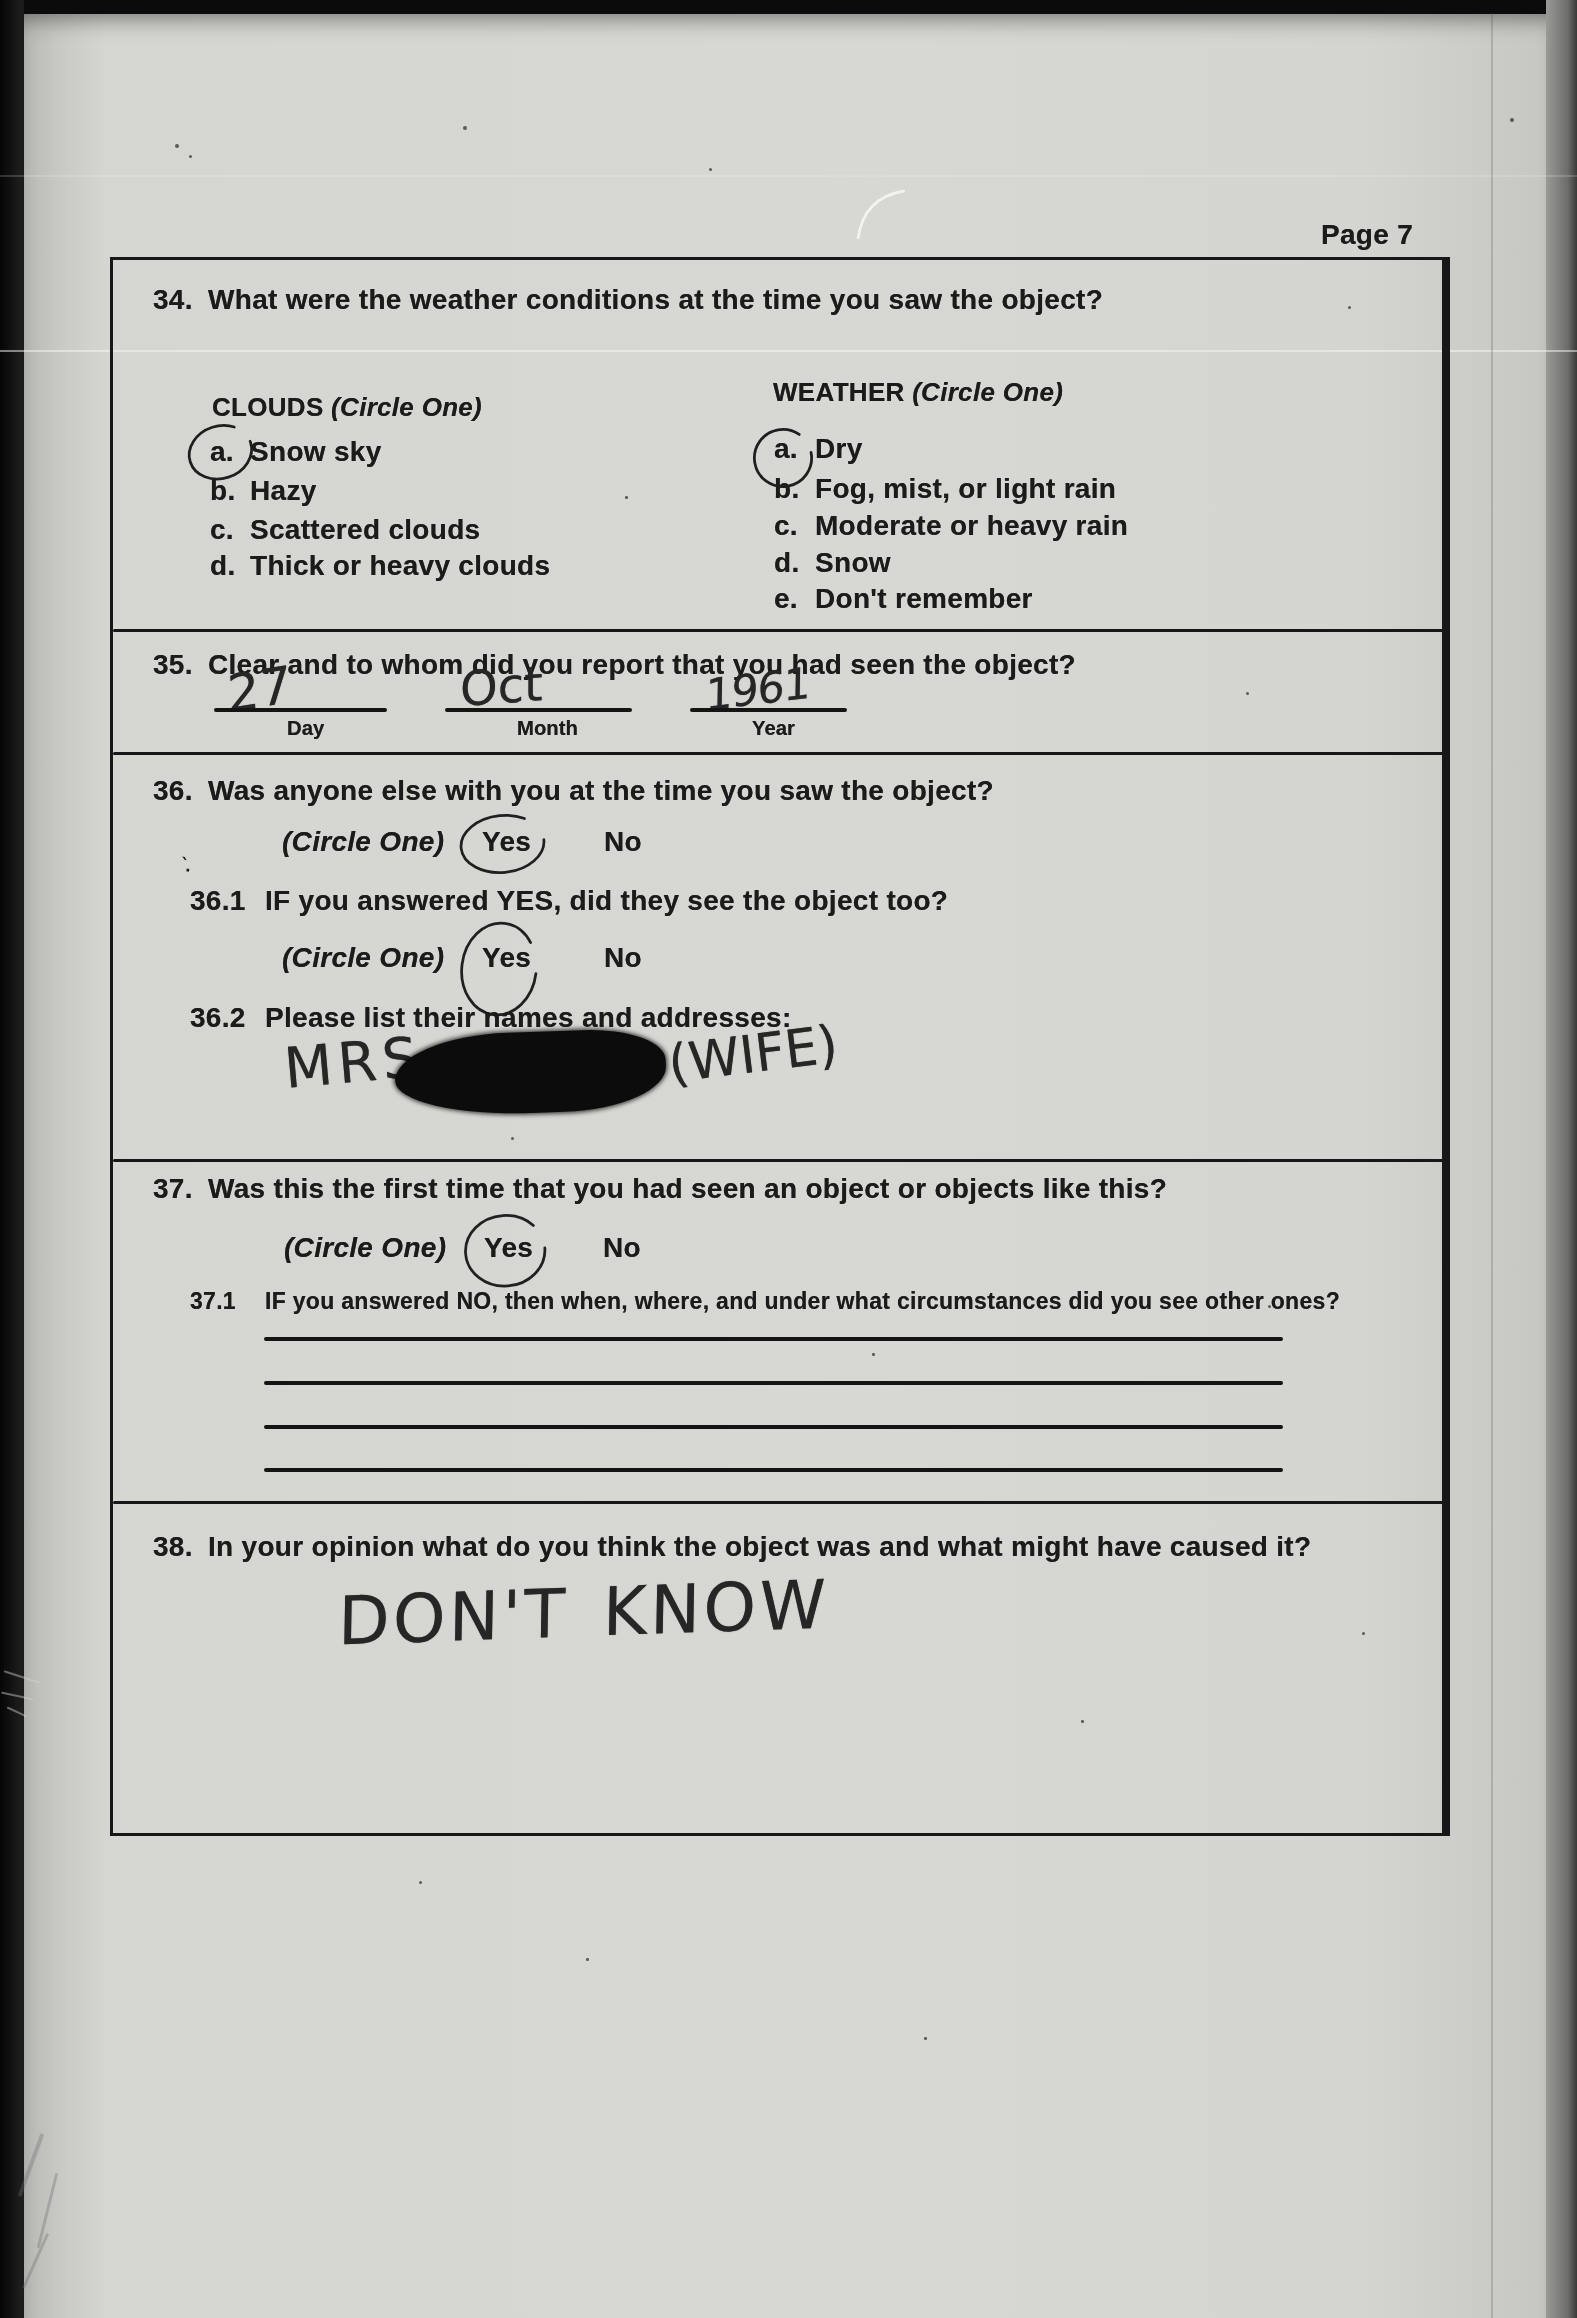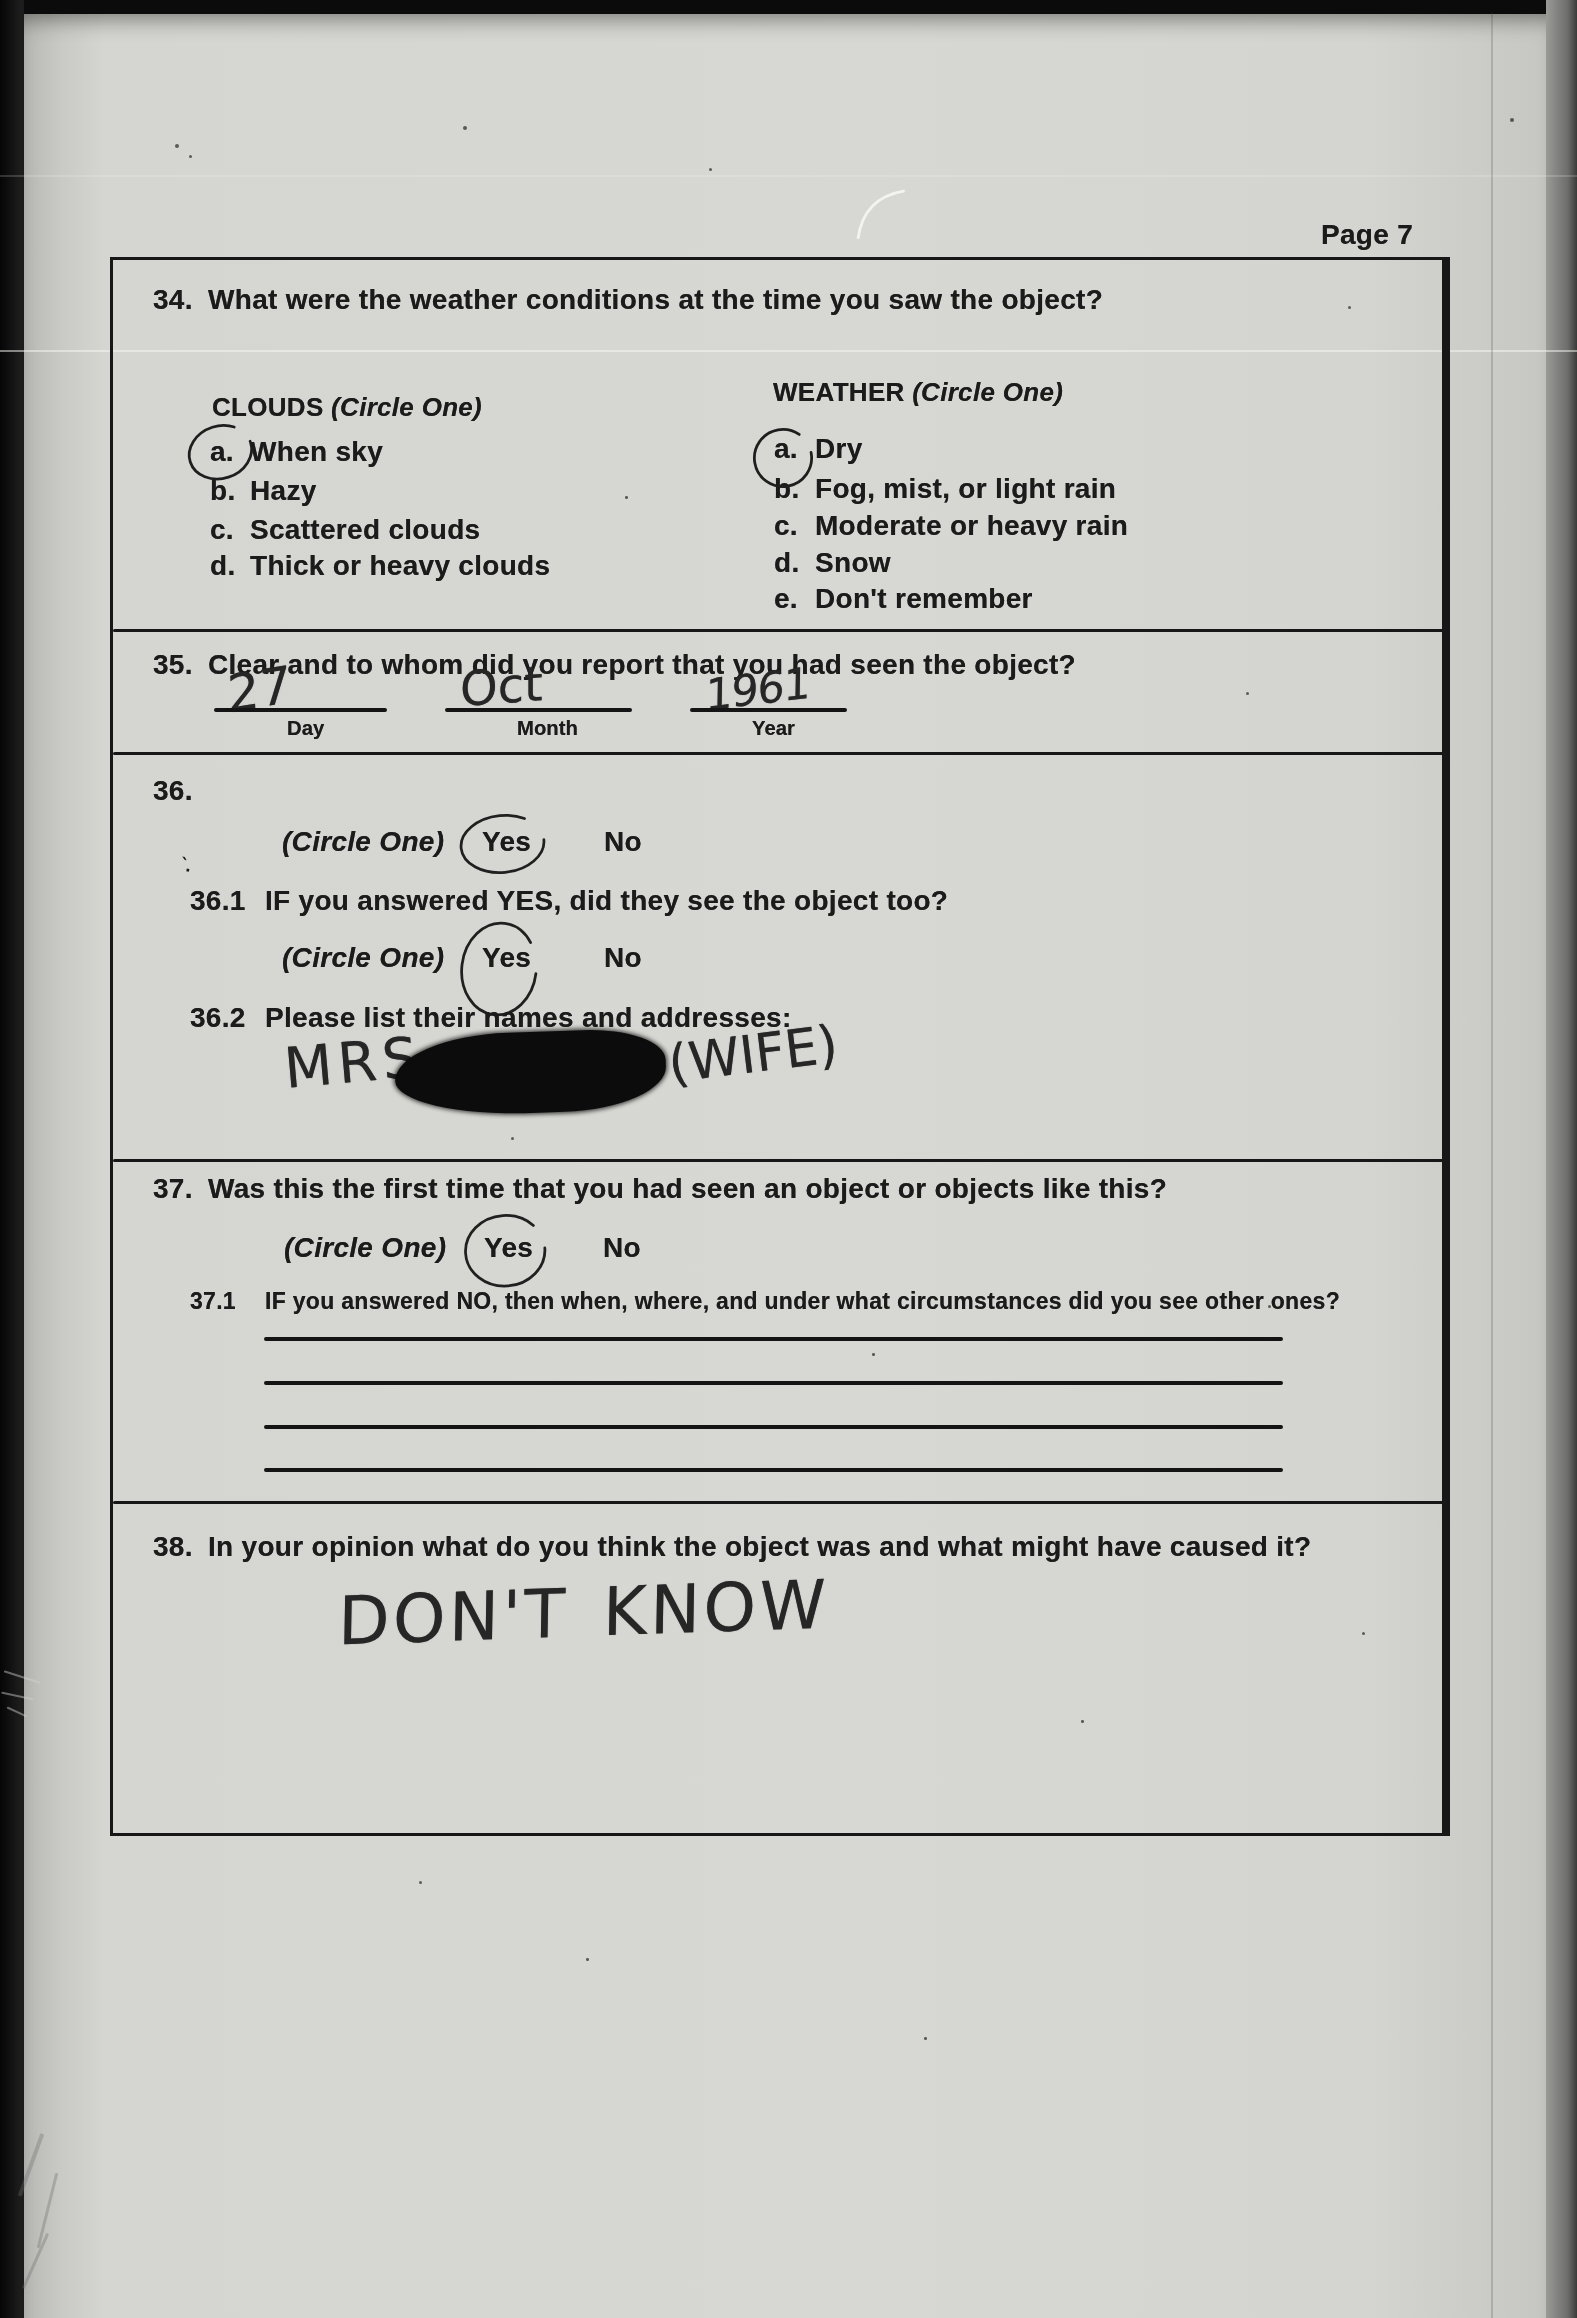--- a/index.html
+++ b/index.html
@@ -89,21 +89,21 @@
   <div class="t q" style="left:208px;top:284px;">What were the weather conditions at the time you saw the object?</div>
 
   <div class="t h" style="left:212px;top:377px;margin-top:15px;">
     <span>CLOUDS</span>&nbsp;<span class="ital">(Circle One)</span>
   </div>
   <div class="t h" style="left:773px;top:377px;">
     <span>WEATHER</span>&nbsp;<span class="ital">(Circle One)</span>
   </div>
 
   <div class="t q" style="left:210px;top:436px;">a.</div>
-  <div class="t q" style="left:250px;top:436px;">When sky</div>
+  <div class="t q" style="left:250px;top:436px;">Snow sky</div>
   <div class="t q" style="left:210px;top:475px;">b.</div>
   <div class="t q" style="left:250px;top:475px;">Hazy</div>
   <div class="t q" style="left:210px;top:514px;">c.</div>
   <div class="t q" style="left:250px;top:514px;">Scattered clouds</div>
   <div class="t q" style="left:210px;top:550px;">d.</div>
   <div class="t q" style="left:250px;top:550px;">Thick or heavy clouds</div>
   <div class="circle-mark" style="left:185px;top:421px;transform:rotate(-18deg);">
     <svg width="71" height="63" viewBox="0 0 130 115">
         <ellipse cx="65" cy="57" rx="58" ry="48" fill="none" stroke="#1e1e1e" stroke-width="5" stroke-dasharray="290 40" stroke-linecap="round"></ellipse>
       </svg>
@@ -134,20 +134,21 @@
 
   <div class="ans-line" style="left:214px;top:708px;width:173px;"></div>
   <div class="ans-line" style="left:445px;top:708px;width:187px;"></div>
   <div class="ans-line" style="left:690px;top:708px;width:157px;"></div>
 
   <div class="t small-label" style="left:287px;top:717px;">Day</div>
   <div class="t small-label" style="left:517px;top:717px;">Month</div>
   <div class="t small-label" style="left:752px;top:717px;">Year</div>
 
   <div class="t q" style="left:153px;top:775px;">36.</div>
+  <div class="t q" style="left:208px;top:775px;">Was anyone else with you at the time you saw the object?</div>
   <div class="t q ital" style="left:282px;top:826px;">(Circle One)</div>
   <div class="t q" style="left:482px;top:826px;">Yes</div>
   <div class="t q" style="left:604px;top:826px;">No</div>
   <div class="circle-mark" style="left:456px;top:811px;transform:rotate(-6deg);">
     <svg width="93" height="66" viewBox="0 0 170 120">
         <ellipse cx="85" cy="60" rx="76" ry="52" fill="none" stroke="#202020" stroke-width="5" stroke-dasharray="350 55" stroke-linecap="round"></ellipse>
       </svg>
   </div>
   <div class="tickmark" style="left:180px;top:854px;transform:rotate(12deg);">`.</div>
 

